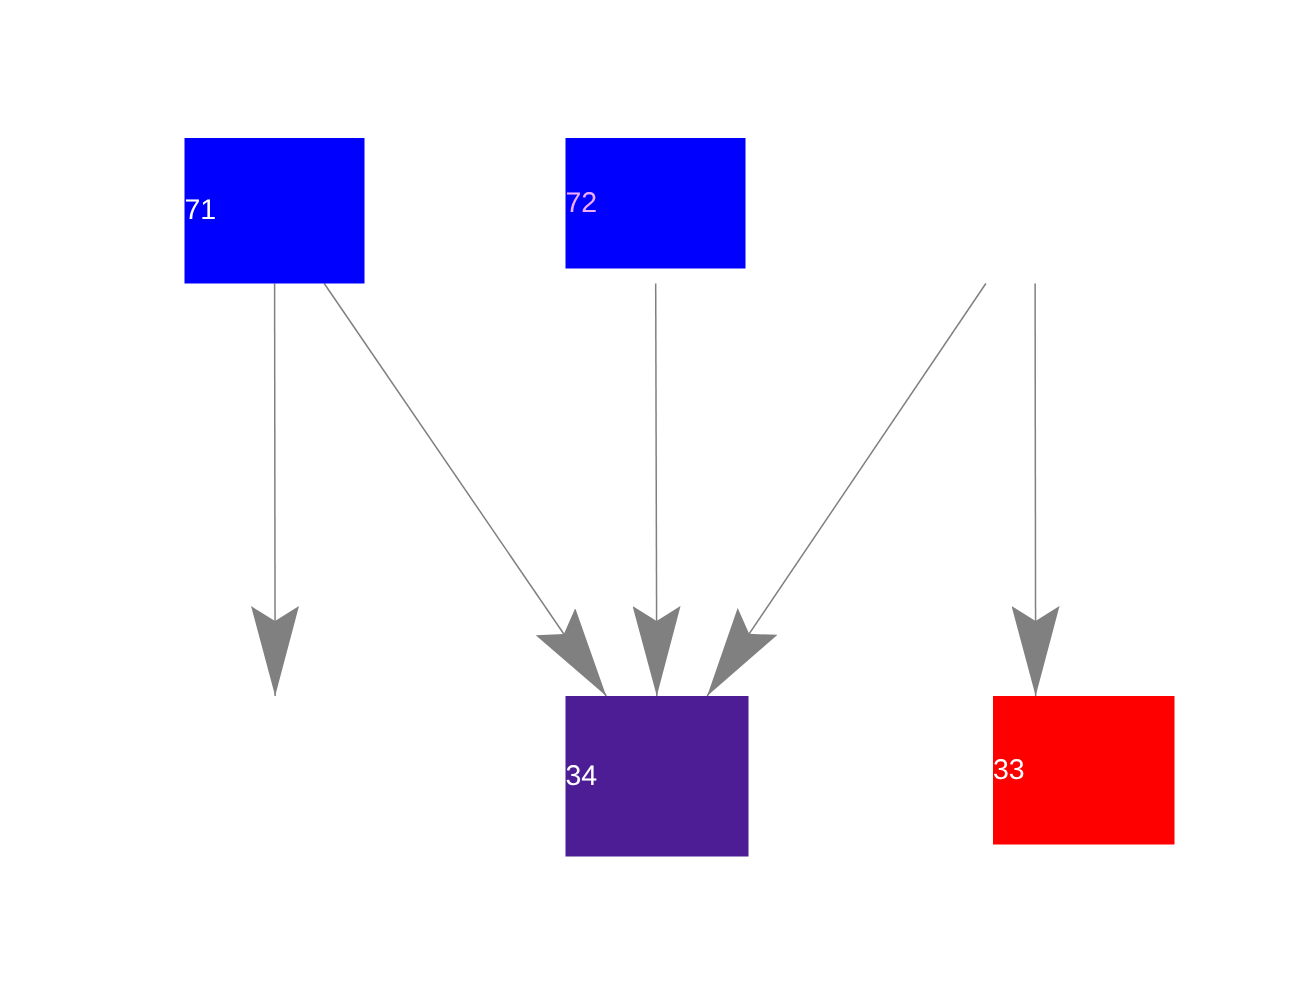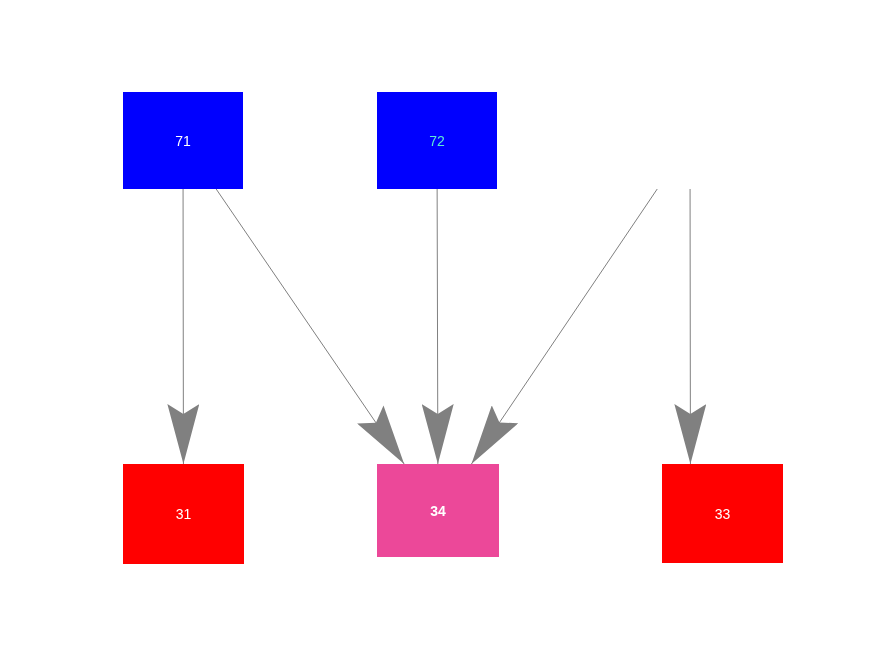--- a/index.html
+++ b/index.html
@@ -17,22 +17,21 @@
   }
   #edges {
     position: absolute;
     left: 0;
     top: 0;
   }
   .node {
     position: absolute;
     display: flex;
     align-items: center;
-    justify-content: center;
-    font-size: 14px;
+    font-size: 19px;
     line-height: 1;
     user-select: none;
   }
 </style>
 </head>
 <body>
 
 <div id="canvas">
   <svg id="edges" width="876" height="656">
       <defs>
@@ -43,25 +42,22 @@
       <line x1="183.0649263721553" y1="189" x2="183.4330655957162" y2="464" stroke="#808080" stroke-width="1" marker-end="url(#arrowhead)"></line>
       <line x1="216.156836461126" y1="189" x2="404.15951742627345" y2="464" stroke="#808080" stroke-width="1" marker-end="url(#arrowhead)"></line>
       <line x1="437.1300268096515" y1="189" x2="437.8672922252011" y2="464" stroke="#808080" stroke-width="1" marker-end="url(#arrowhead)"></line>
       <line x1="657.2332439678285" y1="189" x2="471.44235924932974" y2="464" stroke="#808080" stroke-width="1" marker-end="url(#arrowhead)"></line>
       <line x1="690.0650134048258" y1="189" x2="690.4336461126005" y2="464" stroke="#808080" stroke-width="1" marker-end="url(#arrowhead)"></line>
     </svg>
 
   <div class="node" style="left: 123px; top: 92px; width: 120px; height: 97px; background: rgb(0, 0, 255); color: rgb(255, 255, 255);">
     <span>71</span>
   </div>
-  <div class="node" style="left: 377px; top: 92px; width: 120px; height: 97px; background: rgb(0, 0, 255); color: #5eead4;">
+  <div class="node" style="left: 377px; top: 92px; width: 120px; height: 87px; background: rgb(0, 0, 255); color: #f0abfc;">
     <span>72</span>
   </div>
-  <div class="node" style="left: 123px; top: 464px; width: 121px; height: 100px; background: rgb(255, 0, 0); color: rgb(255, 255, 255);">
-    <span>31</span>
-  </div>
-  <div class="node" style="left: 377px; top: 464px; width: 122px; height: 93px; background: #ec4899; color: rgb(255, 255, 255); font-weight: bold;">
+  <div class="node" style="left: 377px; top: 464px; width: 122px; height: 107px; background: #4c1d95; color: rgb(255, 255, 255);">
     <span>34</span>
   </div>
   <div class="node" style="left: 630px; top: 464px; width: 121px; height: 99px; background: rgb(255, 0, 0); color: rgb(255, 255, 255); margin-left: 32px;">
     <span>33</span>
   </div>
 </div>
 
 </body></html>

